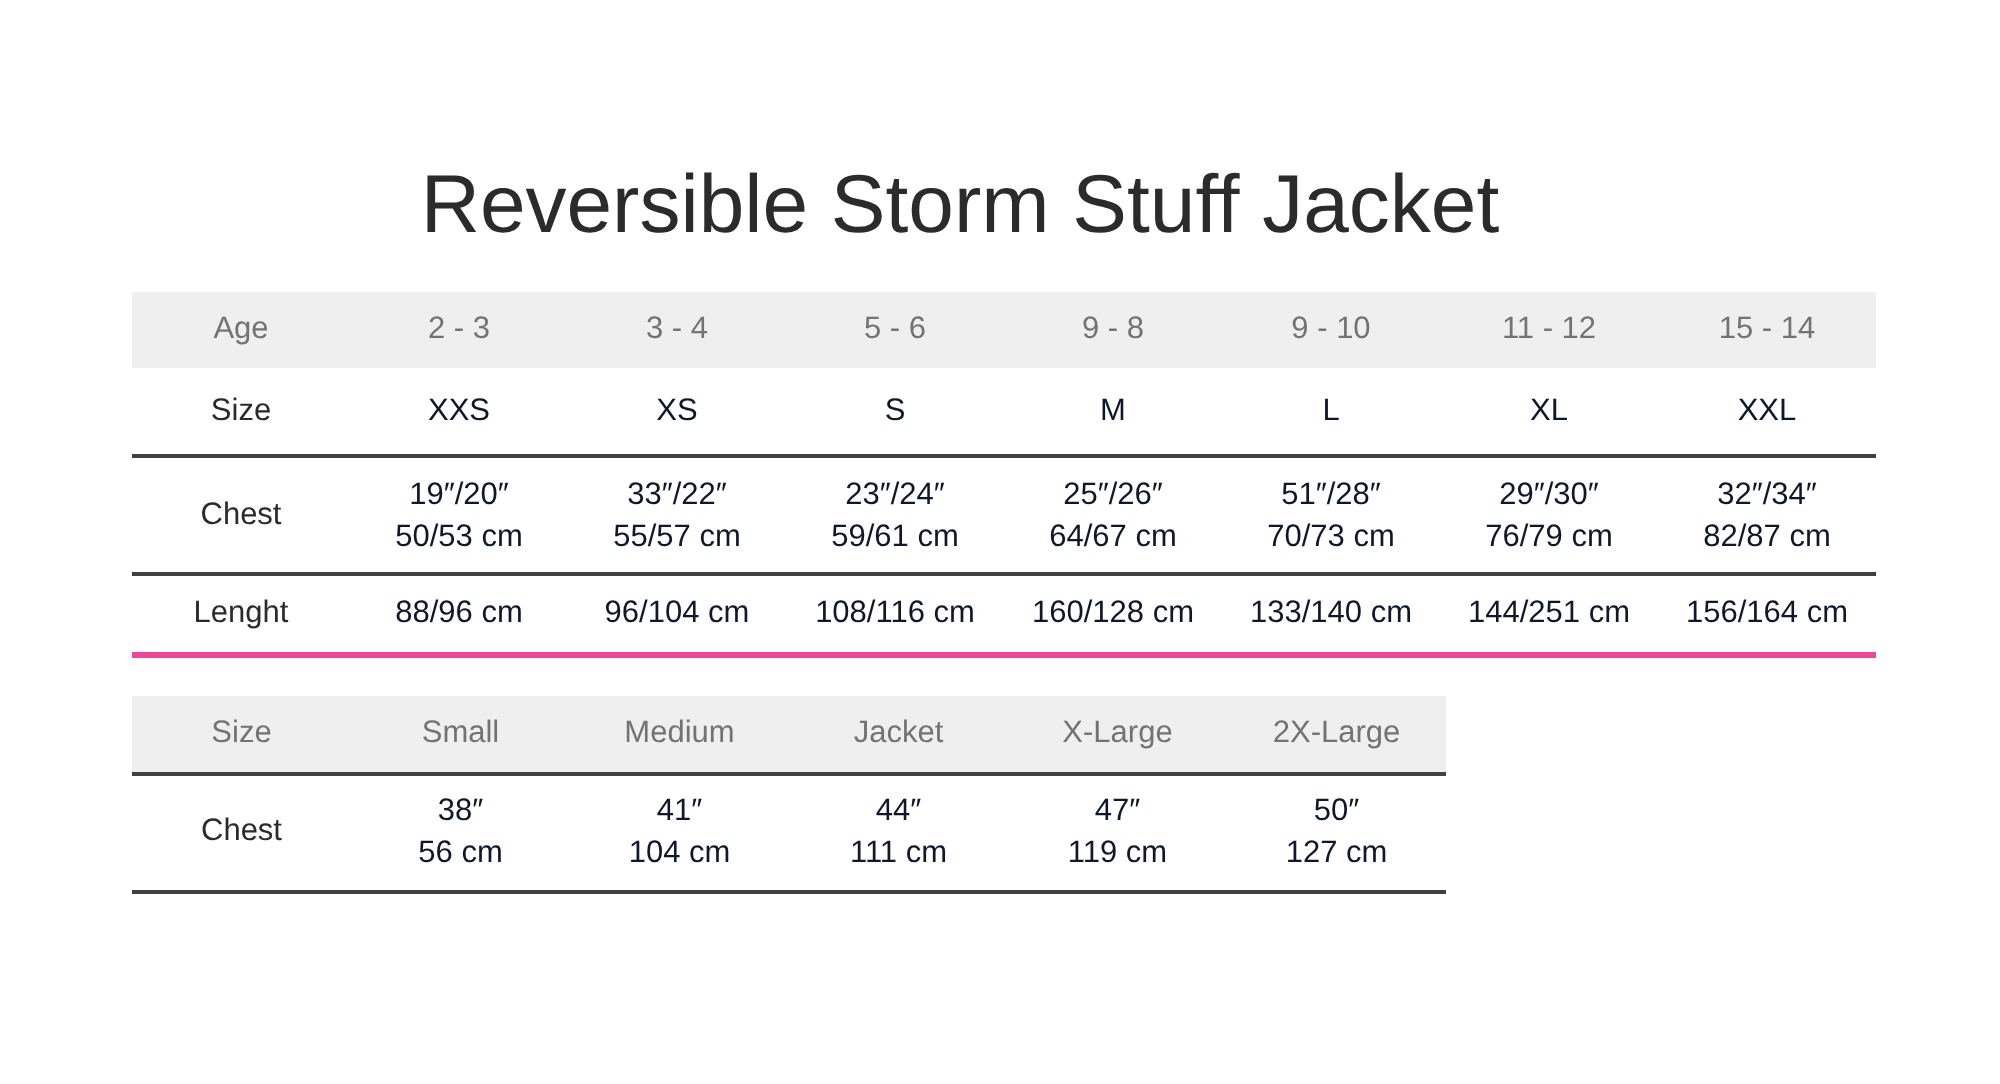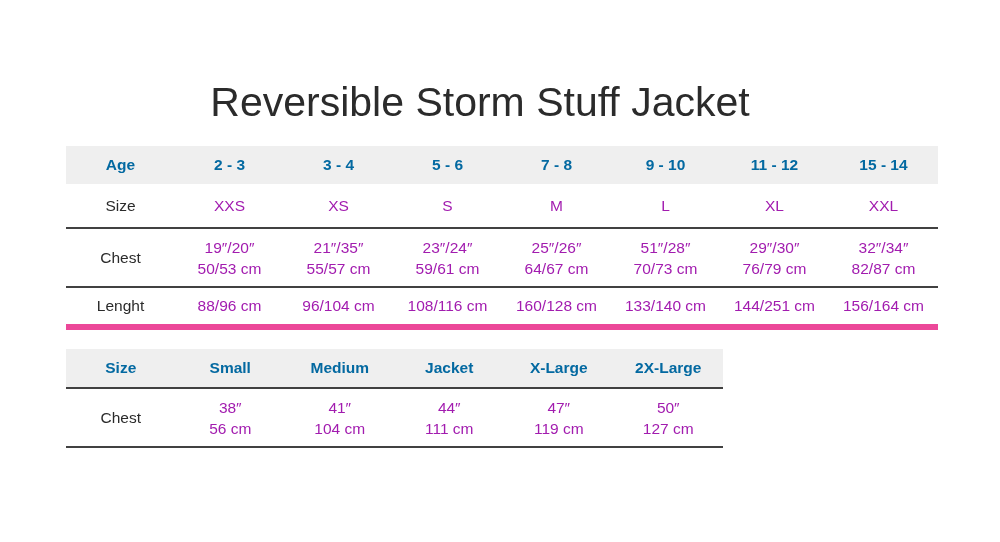--- a/index.html
+++ b/index.html
@@ -27,32 +27,32 @@
     table-layout: fixed;
     margin-left: 66px;
   }
   .t1 { width: 872px; margin-top: 22px; }
   .t2 { width: 657px; margin-top: 19px; }
   td {
     text-align: center;
     vertical-align: middle;
     font-size: 15.5px;
     padding: 0;
-    color: #a21caf;
+    color: #0f172a;
   }
   .lbl { color: #2b2b2b; }
   tr.hdr-row td {
     background: #efefef;
-    font-weight: 700;
-    color: #0369a1;
+    font-weight: 400;
+    color: #737373;
     height: 38px;
   }
   tr.size-row td   { height: 44px; border-bottom: 2px solid #414141; }
   tr.chest-row td  { height: 59px; border-bottom: 2px solid #414141; }
-  tr.length-row td { height: 40px; border-bottom: 6px solid #ec4899; }
+  tr.length-row td { height: 40px; border-bottom: 3px solid #ec4899; }
   .t2 tr.hdr-row td { height: 39px; border-bottom: 2px solid #414141; }
   .ln { line-height: 21px; }
 </style>
 </head>
 <body>
 
 <div class="page">
 
   <h1 class="title">Reversible Storm Stuff Jacket</h1>
 
@@ -66,21 +66,21 @@
         <col style="width:12.5%">
         <col style="width:12.5%">
         <col style="width:12.5%">
     </colgroup>
     <tbody>
       <tr class="hdr-row">
         <td class="lbl">Age</td>
         <td>2 - 3</td>
         <td>3 - 4</td>
         <td>5 - 6</td>
-        <td>7 - 8</td>
+        <td>9 - 8</td>
         <td>9 - 10</td>
         <td>11 - 12</td>
         <td>15 - 14</td>
       </tr>
       <tr class="size-row">
         <td class="lbl">Size</td>
         <td>XXS</td>
         <td>XS</td>
         <td>S</td>
         <td>M</td>
@@ -88,21 +88,21 @@
         <td>XL</td>
         <td>XXL</td>
       </tr>
       <tr class="chest-row">
         <td class="lbl">Chest</td>
         <td>
           <div class="ln">19″/20″</div>
           <div class="ln">50/53 cm</div>
         </td>
         <td>
-          <div class="ln">21″/35″</div>
+          <div class="ln">33″/22″</div>
           <div class="ln">55/57 cm</div>
         </td>
         <td>
           <div class="ln">23″/24″</div>
           <div class="ln">59/61 cm</div>
         </td>
         <td>
           <div class="ln">25″/26″</div>
           <div class="ln">64/67 cm</div>
         </td>

